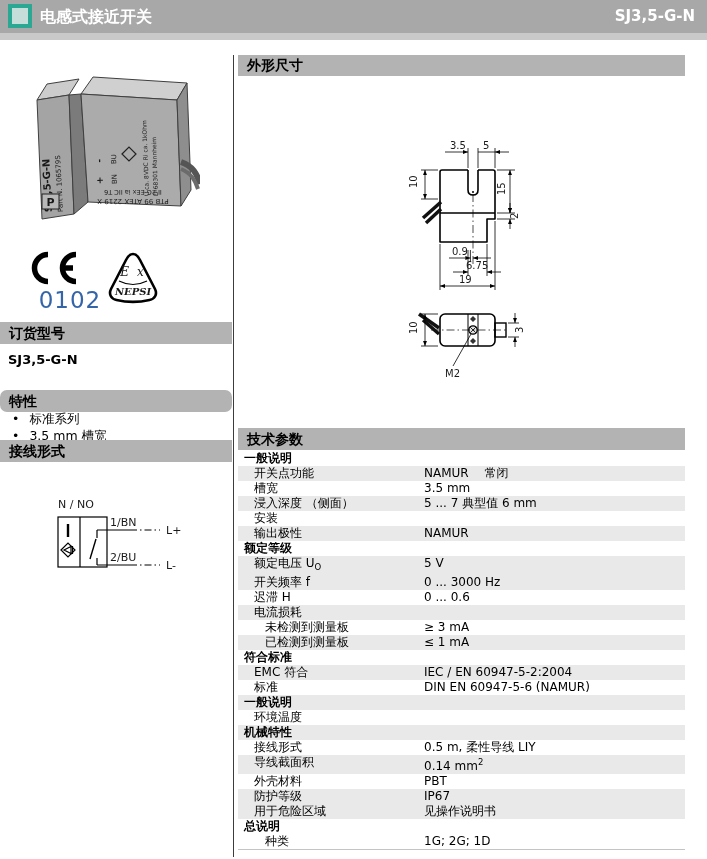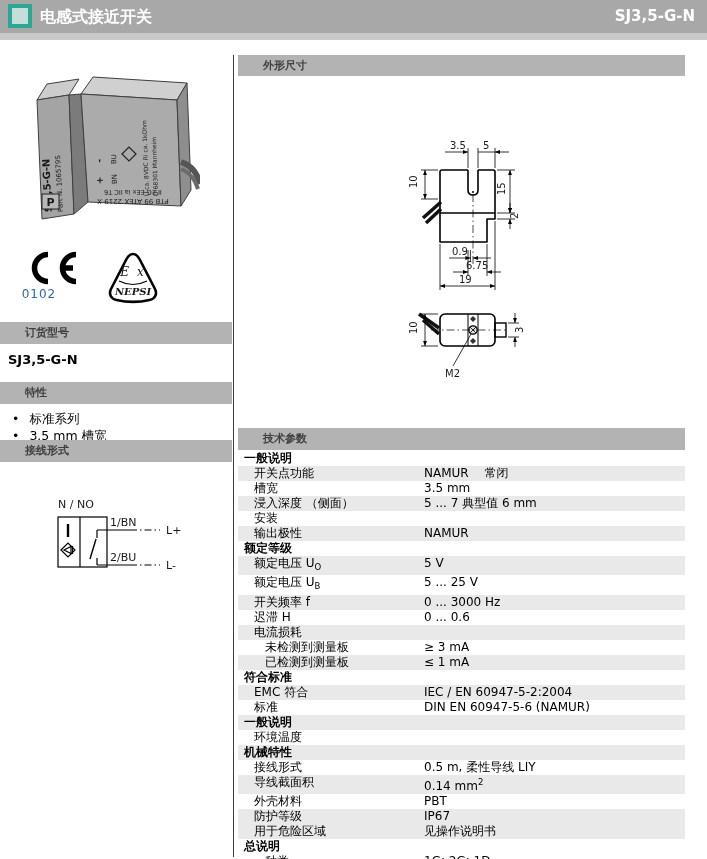--- a/index.html
+++ b/index.html
@@ -16,21 +16,21 @@
   .topbar .sq{position:absolute;left:8px;top:4px;width:24px;height:24px;
     background:var(--tealfill);border:4px solid var(--teal);}
   .topbar .ttl{position:absolute;left:40px;top:0;line-height:33px;font-size:16px;font-weight:bold;color:#fff;}
   .topbar .mdl{position:absolute;right:12px;top:0;line-height:33px;font-size:15px;font-weight:bold;color:#fff;}
   .strip{position:absolute;left:0;top:33px;width:707px;height:7px;background:var(--strip);}
 
   .vdiv{position:absolute;left:233px;top:55px;width:1px;height:802px;background:#3c3c3c;}
 
   
   .bar{position:absolute;background:var(--bar);height:22px;line-height:22px;
-    font-size:11px;font-weight:bold;padding-left:25px;color:#404040;}
+    font-size:14px;font-weight:bold;padding-left:9px;color:#000000;}
   .bar.left{left:0;width:232px;}
   .bar.right{left:238px;width:447px;}
 
   .boldline{position:absolute;left:8px;font-size:13px;font-weight:bold;}
   .feat{position:absolute;left:12px;font-size:12.5px;margin-top:7px;}
   .feat::before{content:"•";margin-right:10px;}
 
   svg text{fill:var(--ink);}
   .dimtxt{font-size:10px;}
   .wiretxt{font-size:11px;}
@@ -86,32 +86,32 @@
     </g>
   </svg>
 
   <svg style="position:absolute;left:22px;top:250px;" width="66" height="36" viewBox="0 0 66 36">
     <g stroke="#000" stroke-width="5.5" fill="none">
       <path d="M26 4.5 A13.5 13.5 0 1 0 26 31.5"></path>
       <path d="M54 4.5 A13.5 13.5 0 1 0 54 31.5"></path>
       <path d="M40 18 H51"></path>
     </g>
   </svg>
-  <div style="position:absolute;left:6px;top:287px;width:66px;text-align:center;font-size:12px;color:var(--blue);letter-spacing:1px;">0102</div>
+  <div style="position:absolute;left:37px;top:287px;width:66px;text-align:center;font-size:23px;color:var(--blue);letter-spacing:1px;">0102</div>
 
   <svg style="position:absolute;left:104px;top:250px;" width="58" height="60" viewBox="0 0 58 60">
     <path d="M29 4 C32 4 34 6 36 10 L51 39 C53.5 44 51 49 45.5 50 C34.5 52.5 23.5 52.5 12.5 50 C7 49 4.5 44 7 39 L22 10 C24 6 26 4 29 4 Z" fill="none" stroke="#000" stroke-width="2.6"></path>
     <path d="M15 31 Q29 38 43 31" fill="none" stroke="#000" stroke-width="1.2"></path>
     <text x="29" y="26" text-anchor="middle" font-family="'DejaVu Serif',serif" font-style="italic" font-size="12" letter-spacing="2">E x</text>
     <text x="29" y="45" text-anchor="middle" font-family="'DejaVu Serif',serif" font-style="italic" font-weight="bold" font-size="10">NEPSI</text>
   </svg>
 
   <div class="bar left" style="top:322px;">订货型号</div>
   <div class="boldline" style="top:352px;">SJ3,5-G-N</div>
-  <div class="bar left" style="top:382px;">特性</div>
+  <div class="bar left" style="top:390px;border-radius:7px;">特性</div>
   <div class="feat" style="top:404px;">标准系列</div>
   <div class="feat" style="top:421px;">3.5 mm  槽宽</div>
   <div class="bar left" style="top:440px;">接线形式</div>
 
   <svg style="position:absolute;left:30px;top:482px;" width="180" height="120" viewBox="0 0 180 120">
     <text x="28" y="26" class="wiretxt">N / NO</text>
     <g stroke="#000" stroke-width="1.2" fill="none">
       <rect x="28" y="35" width="49" height="50"></rect>
       <line x1="50" y1="35" x2="50" y2="85"></line>
       <line x1="38" y1="42" x2="38" y2="55" stroke-width="2.4"></line>
@@ -253,24 +253,20 @@
         <div class="tvalue">NAMUR</div>
       </div>
       <div class="trow sect">
         <div class="tlabel">额定等级</div>
         <div class="tvalue"></div>
       </div>
       <div class="trow shade">
         <div class="tlabel">额定电压  U<sub>O</sub></div>
         <div class="tvalue">5 V</div>
       </div>
-      <div class="trow">
-        <div class="tlabel">额定电压  U<sub>B</sub></div>
-        <div class="tvalue">5 ... 25 V</div>
-      </div>
       <div class="trow shade">
         <div class="tlabel">开关频率 f</div>
         <div class="tvalue">0 ... 3000 Hz</div>
       </div>
       <div class="trow">
         <div class="tlabel">迟滞 H</div>
         <div class="tvalue">0 ... 0.6</div>
       </div>
       <div class="trow shade">
         <div class="tlabel">电流损耗</div>

